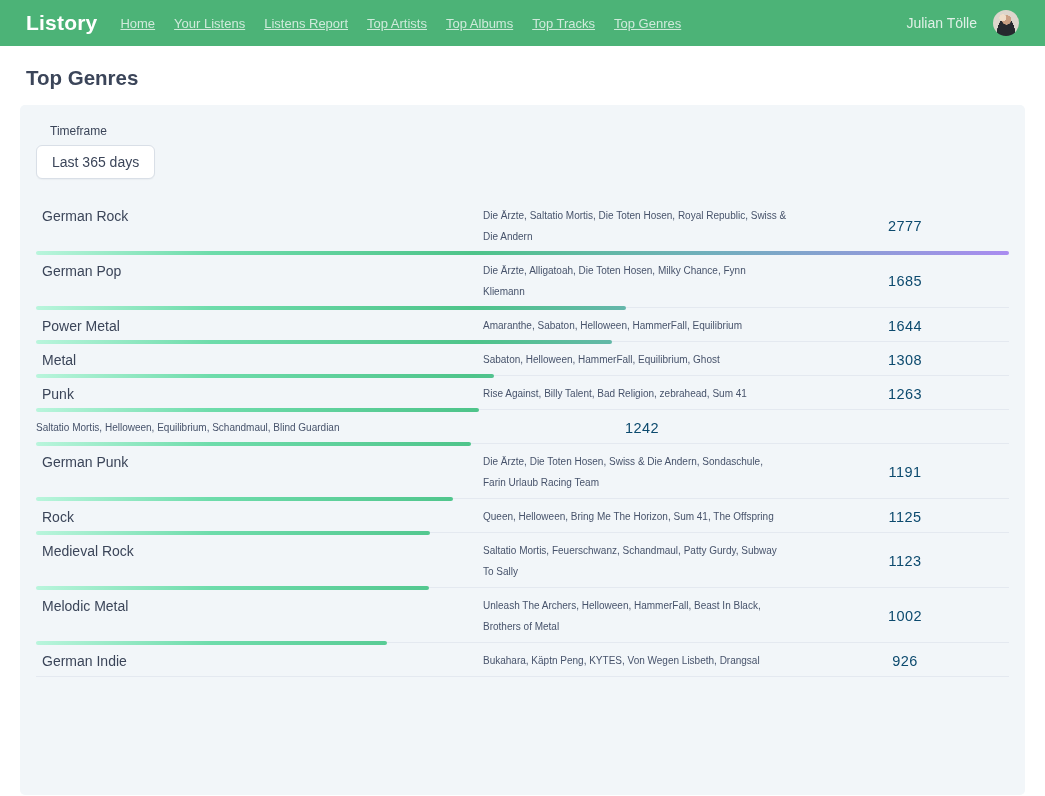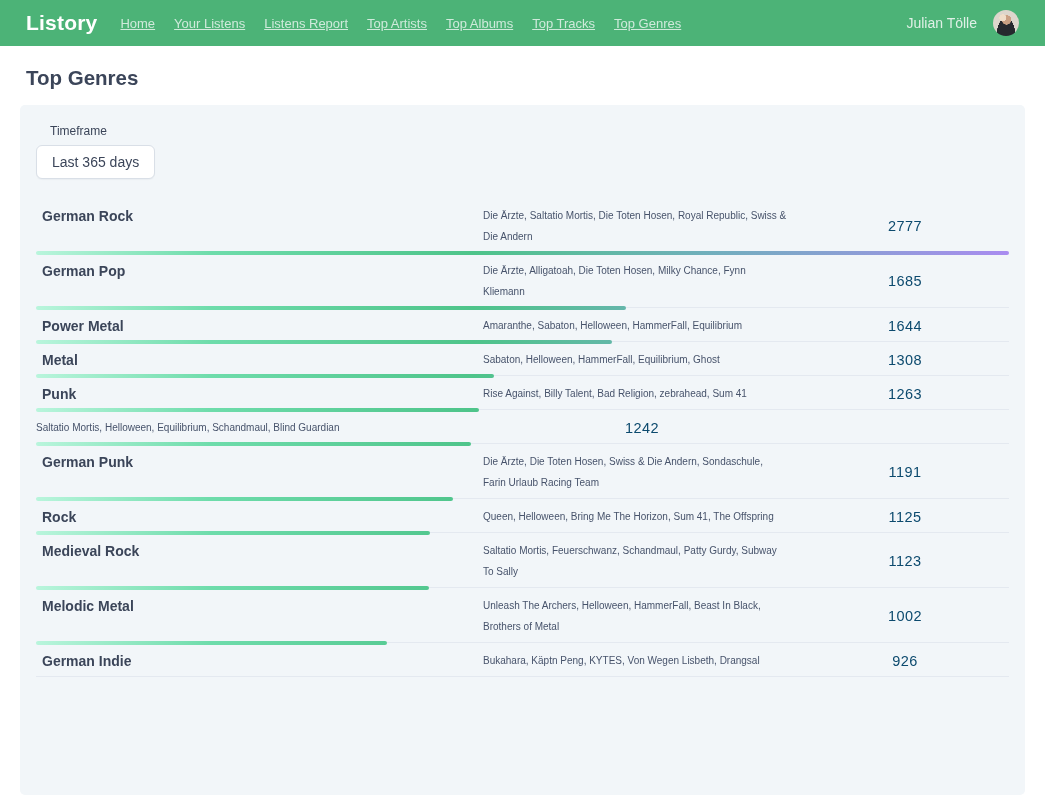--- a/index.html
+++ b/index.html
@@ -29,21 +29,21 @@
   .card { background:#f2f6f9; border-radius:5px; padding:16px; min-height:690px; }
   .tf-label { color:#3b4559; font-size:12px; margin:3px 0 7px 14px; }
   .tf-btn { background:#ffffff; border:1px solid #d9dfe7; border-radius:6px;
             color:#3b4559; font-size:14px; font-family:inherit;
             padding:8px 15px; cursor:pointer; box-shadow:0 1px 1px rgba(40,60,80,.04); }
 
   
   .table { margin-top:19px; }
   .row { display:grid; grid-template-columns:447px 318px 1fr;
          position:relative; padding:7px 0 5px; border-bottom:1px solid #e4e9f0; }
-  .cell-genre { color:#3b4559; font-size:14px; font-weight:700; padding-left:6px; padding-top:3px; }
+  .cell-genre { color:#3b4559; font-size:14px; font-weight:400; padding-left:6px; padding-top:3px; }
   .cell-artists { color:#47536b; font-size:10px; line-height:21px; padding-right:14px; }
   .cell-count { color:#0c4a6e; font-size:14.5px; text-align:center; align-self:center; letter-spacing:.4px; }
   .bar { position:absolute; left:0; bottom:-2.5px; height:4px; border-radius:2px;
          background-repeat:no-repeat; background-position:left center; }
 </style>
 </head>
 <body>
 
 <div class="header">
   <div class="logo">Listory</div>

